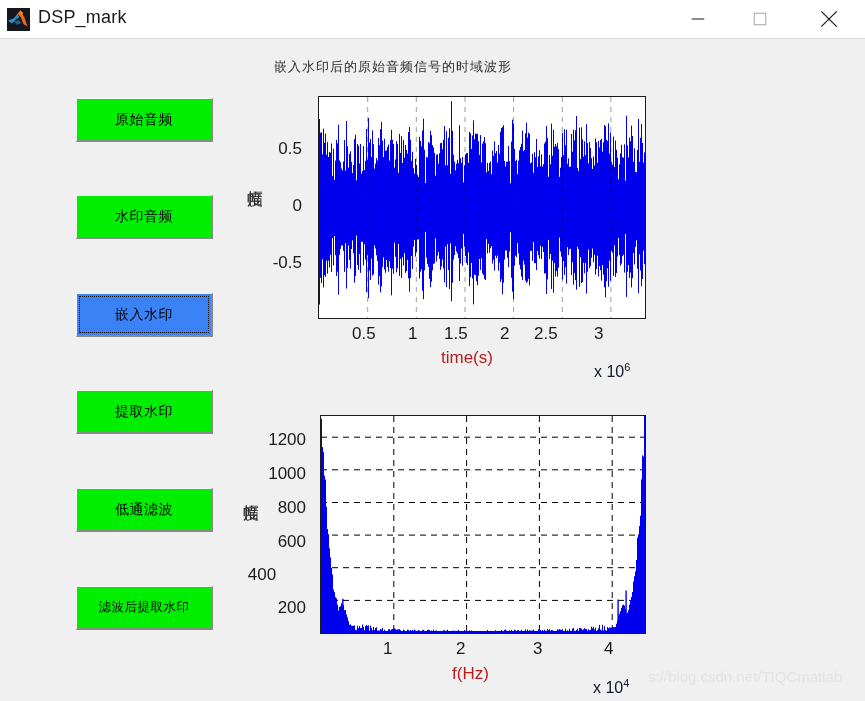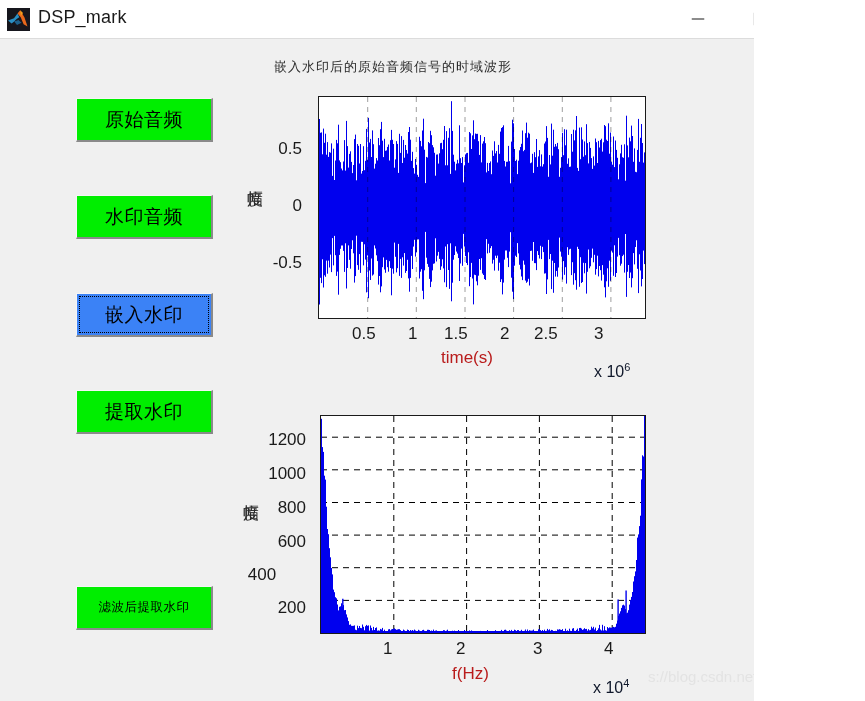--- a/index.html
+++ b/index.html
@@ -8,21 +8,21 @@
     background: #ffffff;
   }
   body {
     width: 865px;
     height: 701px;
     font-family: "Liberation Sans", sans-serif;
     overflow: hidden;
   }
   .window {
     position: relative;
-    width: 754px;
+    width: 865px;
     height: 701px;
     background: #f0f0f0;
     box-sizing: border-box;
     overflow: hidden;
   }
   
   .titlebar {
     position: absolute;
     left: 0; top: 0;
     width: 865px;
@@ -62,21 +62,21 @@
     position: absolute;
     width: 137px;
     height: 44px;
     background: #00ee00;
     border-top: 1px solid #f5f5f5;
     border-left: 1px solid #f5f5f5;
     border-right: 2px solid #8a8a8a;
     border-bottom: 2px solid #8a8a8a;
     box-sizing: border-box;
     color: #000000;
-    font-size: 19px;
+    font-size: 14px;
     font-family: "DejaVu Sans", sans-serif;
     display: flex;
     align-items: center;
     justify-content: center;
     padding: 0;
     cursor: default;
     letter-spacing: 0.5px;
   }
   .ctrl-btn.focused {
     background: #3b82f6;
@@ -190,20 +190,23 @@
   </button>
   <button class="ctrl-btn" style="left:76px; top:195px;">
     <span class="ctrl-label">水印音频</span>
   </button>
   <button class="ctrl-btn focused" style="left:76px; top:293px;">
     <span class="focus-ring"></span>
     <span class="ctrl-label">嵌入水印</span>
   </button>
   <button class="ctrl-btn" style="left:76px; top:390px;">
     <span class="ctrl-label">提取水印</span>
+  </button>
+  <button class="ctrl-btn" style="left:76px; top:488px;">
+    <span class="ctrl-label">低通滤波</span>
   </button>
   <button class="ctrl-btn" style="left:76px; top:586px; font-size:12.5px;">
     <span class="ctrl-label">滤波后提取水印</span>
   </button>
 
   <div class="plot-title" style="left:274px; top:58px;">嵌入水印后的原始音频信号的时域波形</div>
 
   <div class="ylabel" style="left:244px; top:178px;">幅度</div>
 
   <div class="tick tick-y" style="left:248px; top:139px; width:54px;">0.5</div>

